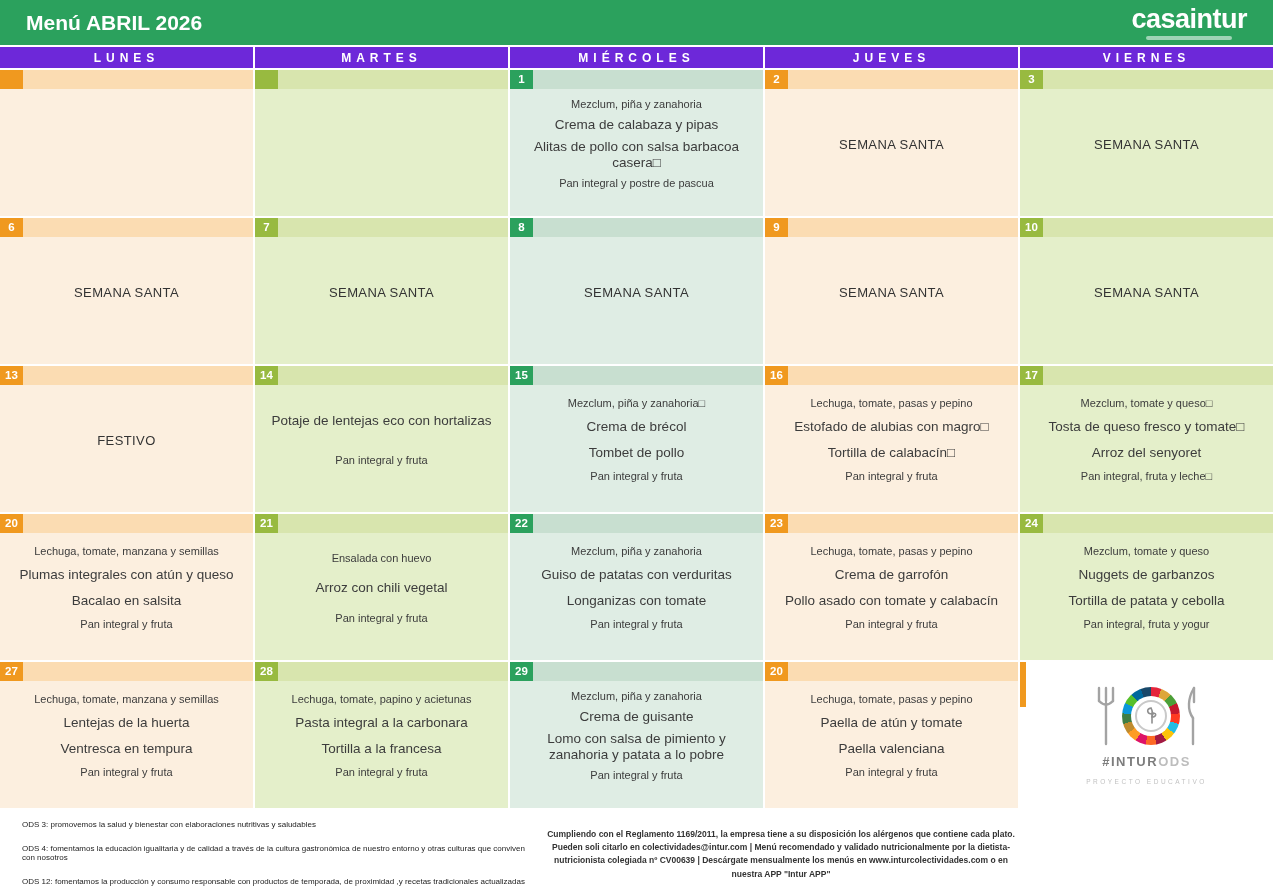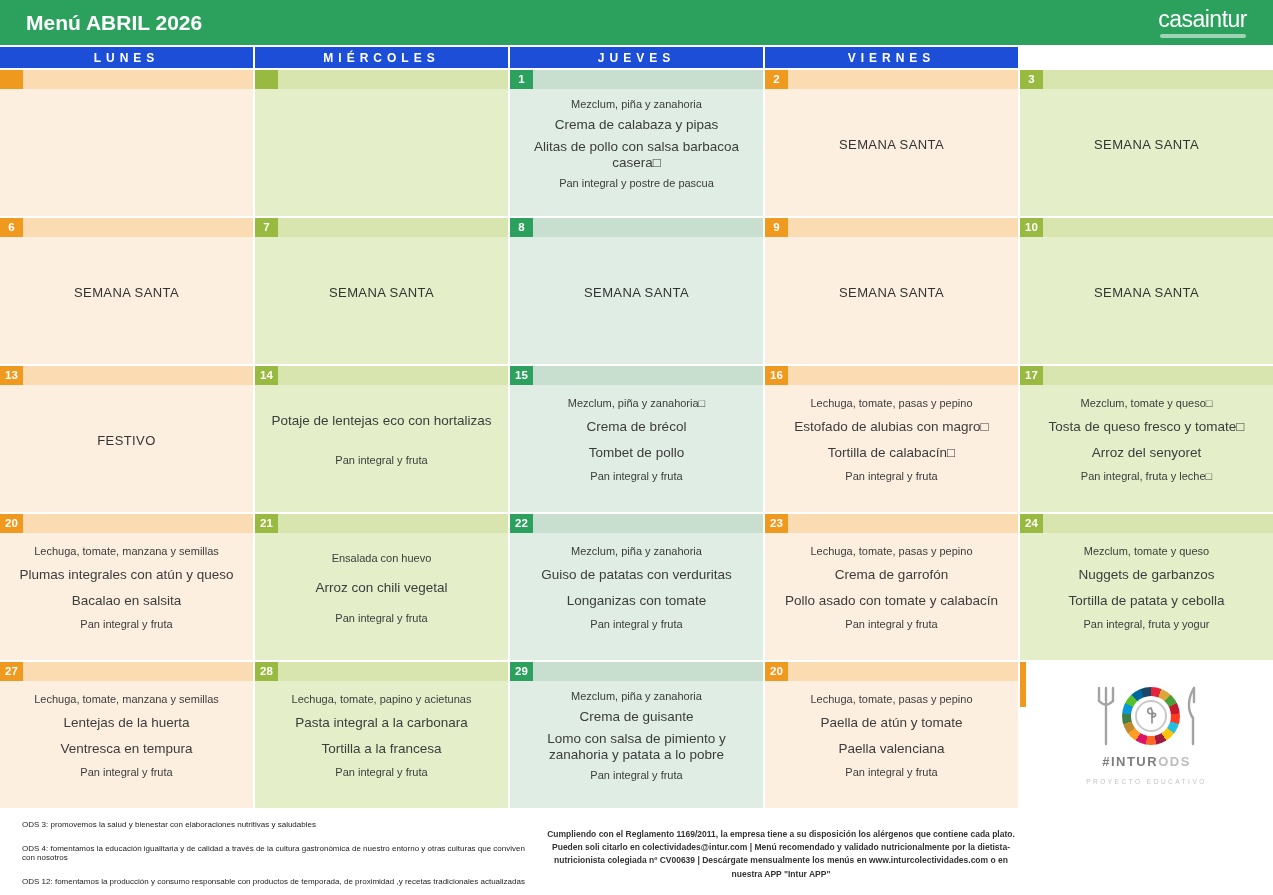--- a/index.html
+++ b/index.html
@@ -4,28 +4,28 @@
 <style>
   * { margin:0; padding:0; box-sizing:border-box; }
   html,body { width:1273px; height:895px; background:#ffffff;
     font-family:"Liberation Sans", sans-serif; overflow:hidden; }
 
   
   .top-bar { height:45px; background:#2ba15d; display:flex; align-items:center;
     justify-content:space-between; padding:0 26px; }
   .top-title { color:#ffffff; font-size:21px; font-weight:bold; }
   .brand { display:flex; flex-direction:column; align-items:center; line-height:1; }
-  .brand-text { color:#ffffff; font-size:23px; font-weight:normal; letter-spacing:-0.5px; }
+  .brand-text { color:#ffffff; font-size:27px; font-weight:bold; letter-spacing:-0.5px; }
   .brand-tagline { width:86px; height:4px; margin-top:3px; border-radius:2px;
     background:rgba(255,255,255,0.55); }
 
   
   .day-row { display:grid; grid-template-columns:repeat(5,1fr); gap:2px;
     margin-top:2px; height:21px; }
-  .day-cell { background:#1d4ed8; color:#ffffff; font-size:12px; font-weight:bold;
+  .day-cell { background:#6d28d9; color:#ffffff; font-size:12px; font-weight:bold;
     letter-spacing:5px; display:flex; align-items:center; justify-content:center; }
 
   
   .grid { display:grid; grid-template-columns:repeat(5,1fr); grid-auto-rows:146px;
     gap:2px; margin-top:2px; }
   .cell { display:flex; flex-direction:column; overflow:hidden; position:relative; }
   .cell.or { background:#fcefdf; }
   .cell.ol { background:#e4efca; }
   .cell.mi { background:#dfede4; }
   .cell.wh { background:#ffffff; }
@@ -73,20 +73,21 @@
 <div class="top-bar">
   <div class="top-title">Menú ABRIL 2026</div>
   <div class="brand">
     <div class="brand-text">casaintur</div>
     <div class="brand-tagline"></div>
   </div>
 </div>
 
 <div class="day-row">
     <div class="day-cell">LUNES</div>
+    <div class="day-cell">MARTES</div>
     <div class="day-cell">MIÉRCOLES</div>
     <div class="day-cell">JUEVES</div>
     <div class="day-cell">VIERNES</div>
   </div>
 
 <div class="grid">
     <div class="cell or">
       <div class="strip">
         <span class="badge"></span>
       </div>

